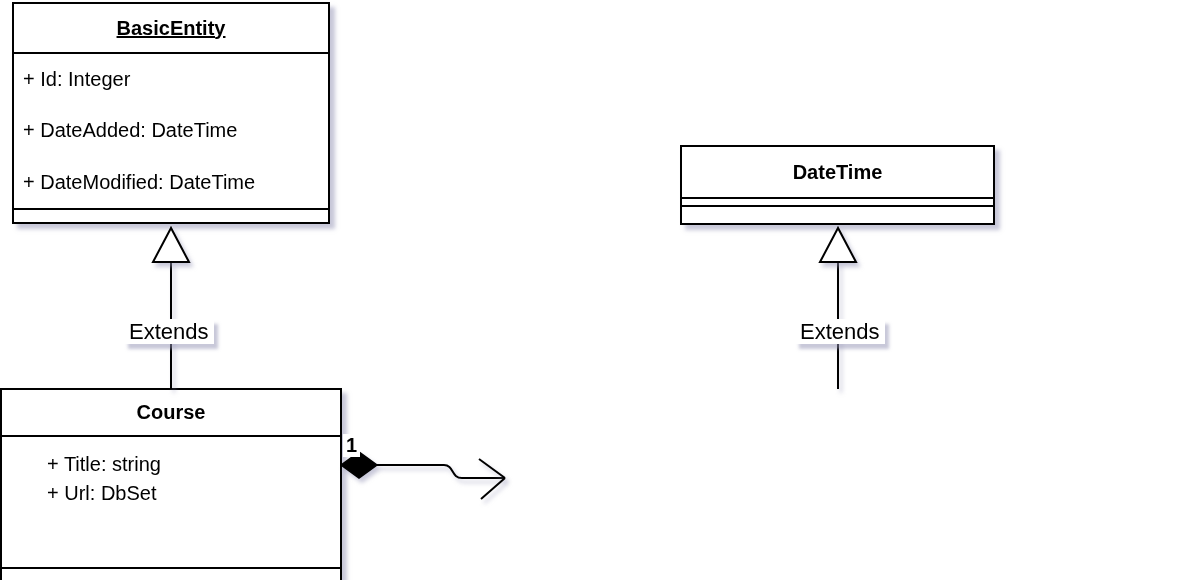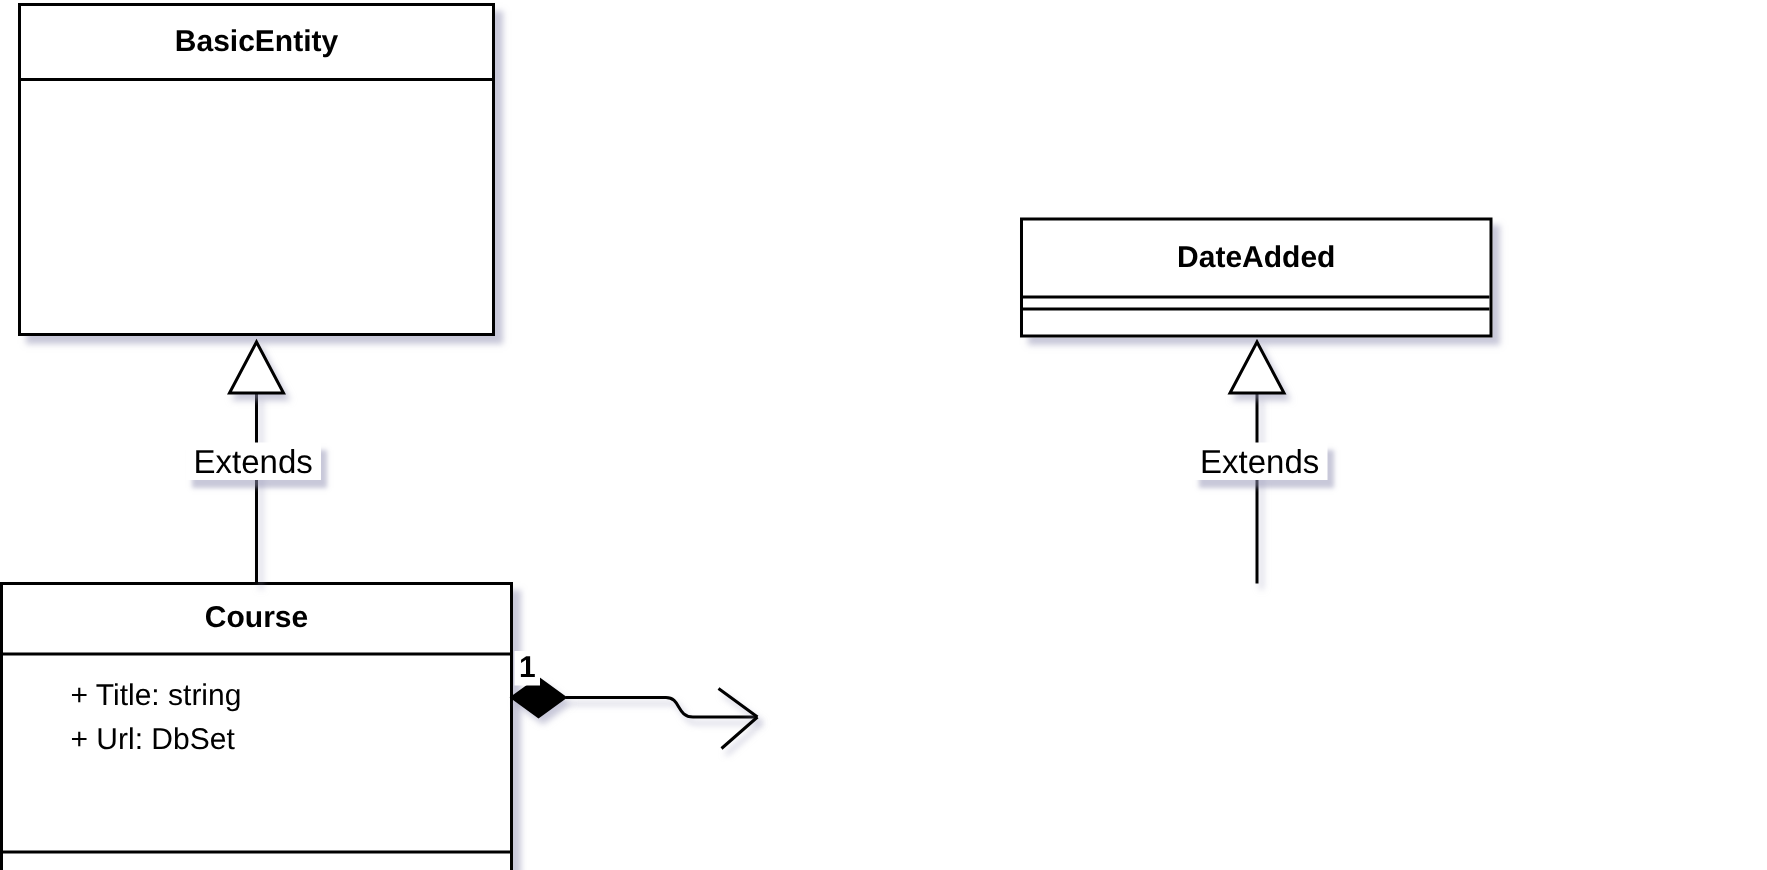--- a/index.html
+++ b/index.html
@@ -42,21 +42,21 @@
   .member {
     font-size: 20px;
     padding-left: 9px;
     display: flex;
     align-items: center;
     white-space: nowrap;
   }
 
   
   #box-basicentity { left: 12px; top: 2px; width: 318px; height: 222px; }
-  #box-basicentity .uml-title { height: 50px; }
+  #box-basicentity .uml-title { height: 50px; text-decoration: underline; }
   #box-basicentity .attrs { flex: 1 1 auto; display: flex; flex-direction: column; }
   #box-basicentity .attrs .member { height: 52px; }
   #box-basicentity .methods { height: 12px; }
 
   
   #box-dbcontext { left: 680px; top: 145px; width: 315px; height: 80px; }
   #box-dbcontext .uml-title { height: 52px; }
   #box-dbcontext .attrs { height: 8px; }
   #box-dbcontext .methods { flex: 1 1 auto; }
 
@@ -89,45 +89,51 @@
   
   .edge-label {
     position: absolute;
     background: #ffffff;
     font-size: 22px;
     line-height: 1.05;
     padding: 1px 5px;
     box-shadow: 4px 5px 3px rgba(145, 145, 180, 0.5);
     z-index: 4;
     white-space: nowrap;
+    margin-top: 24px;
   }
   #label-extends-left  { left: 124px; top: 295px; }
   #label-extends-right { left: 795px; top: 295px; }
   .mult-label {
     position: absolute;
     background: #ffffff;
     font-size: 20px;
     font-weight: bold;
     padding: 0 3px;
     z-index: 4;
   }
   #label-mult-1 { left: 343px; top: 434px; }
 </style>
 </head>
 <body>
 
 <div class="canvas">
 
   <div class="uml-class" id="box-basicentity">
     <div class="uml-title">BasicEntity</div>
+    <div class="uml-compartment attrs">
+      <div class="member">+ Id: Integer</div>
+      <div class="member">+ DateAdded: DateTime</div>
+      <div class="member">+ DateModified: DateTime</div>
+    </div>
     <div class="uml-compartment methods last"></div>
   </div>
 
   <div class="uml-class" id="box-dbcontext">
-    <div class="uml-title">DateAdded</div>
+    <div class="uml-title">DateTime</div>
     <div class="uml-compartment attrs"></div>
     <div class="uml-compartment methods last"></div>
   </div>
 
   <div class="uml-class" id="box-course">
     <div class="uml-title">Course</div>
     <div class="uml-compartment attrs">
       <div class="member">+ Title: string</div>
       <div class="member">+ Url: DbSet</div>
     </div>

